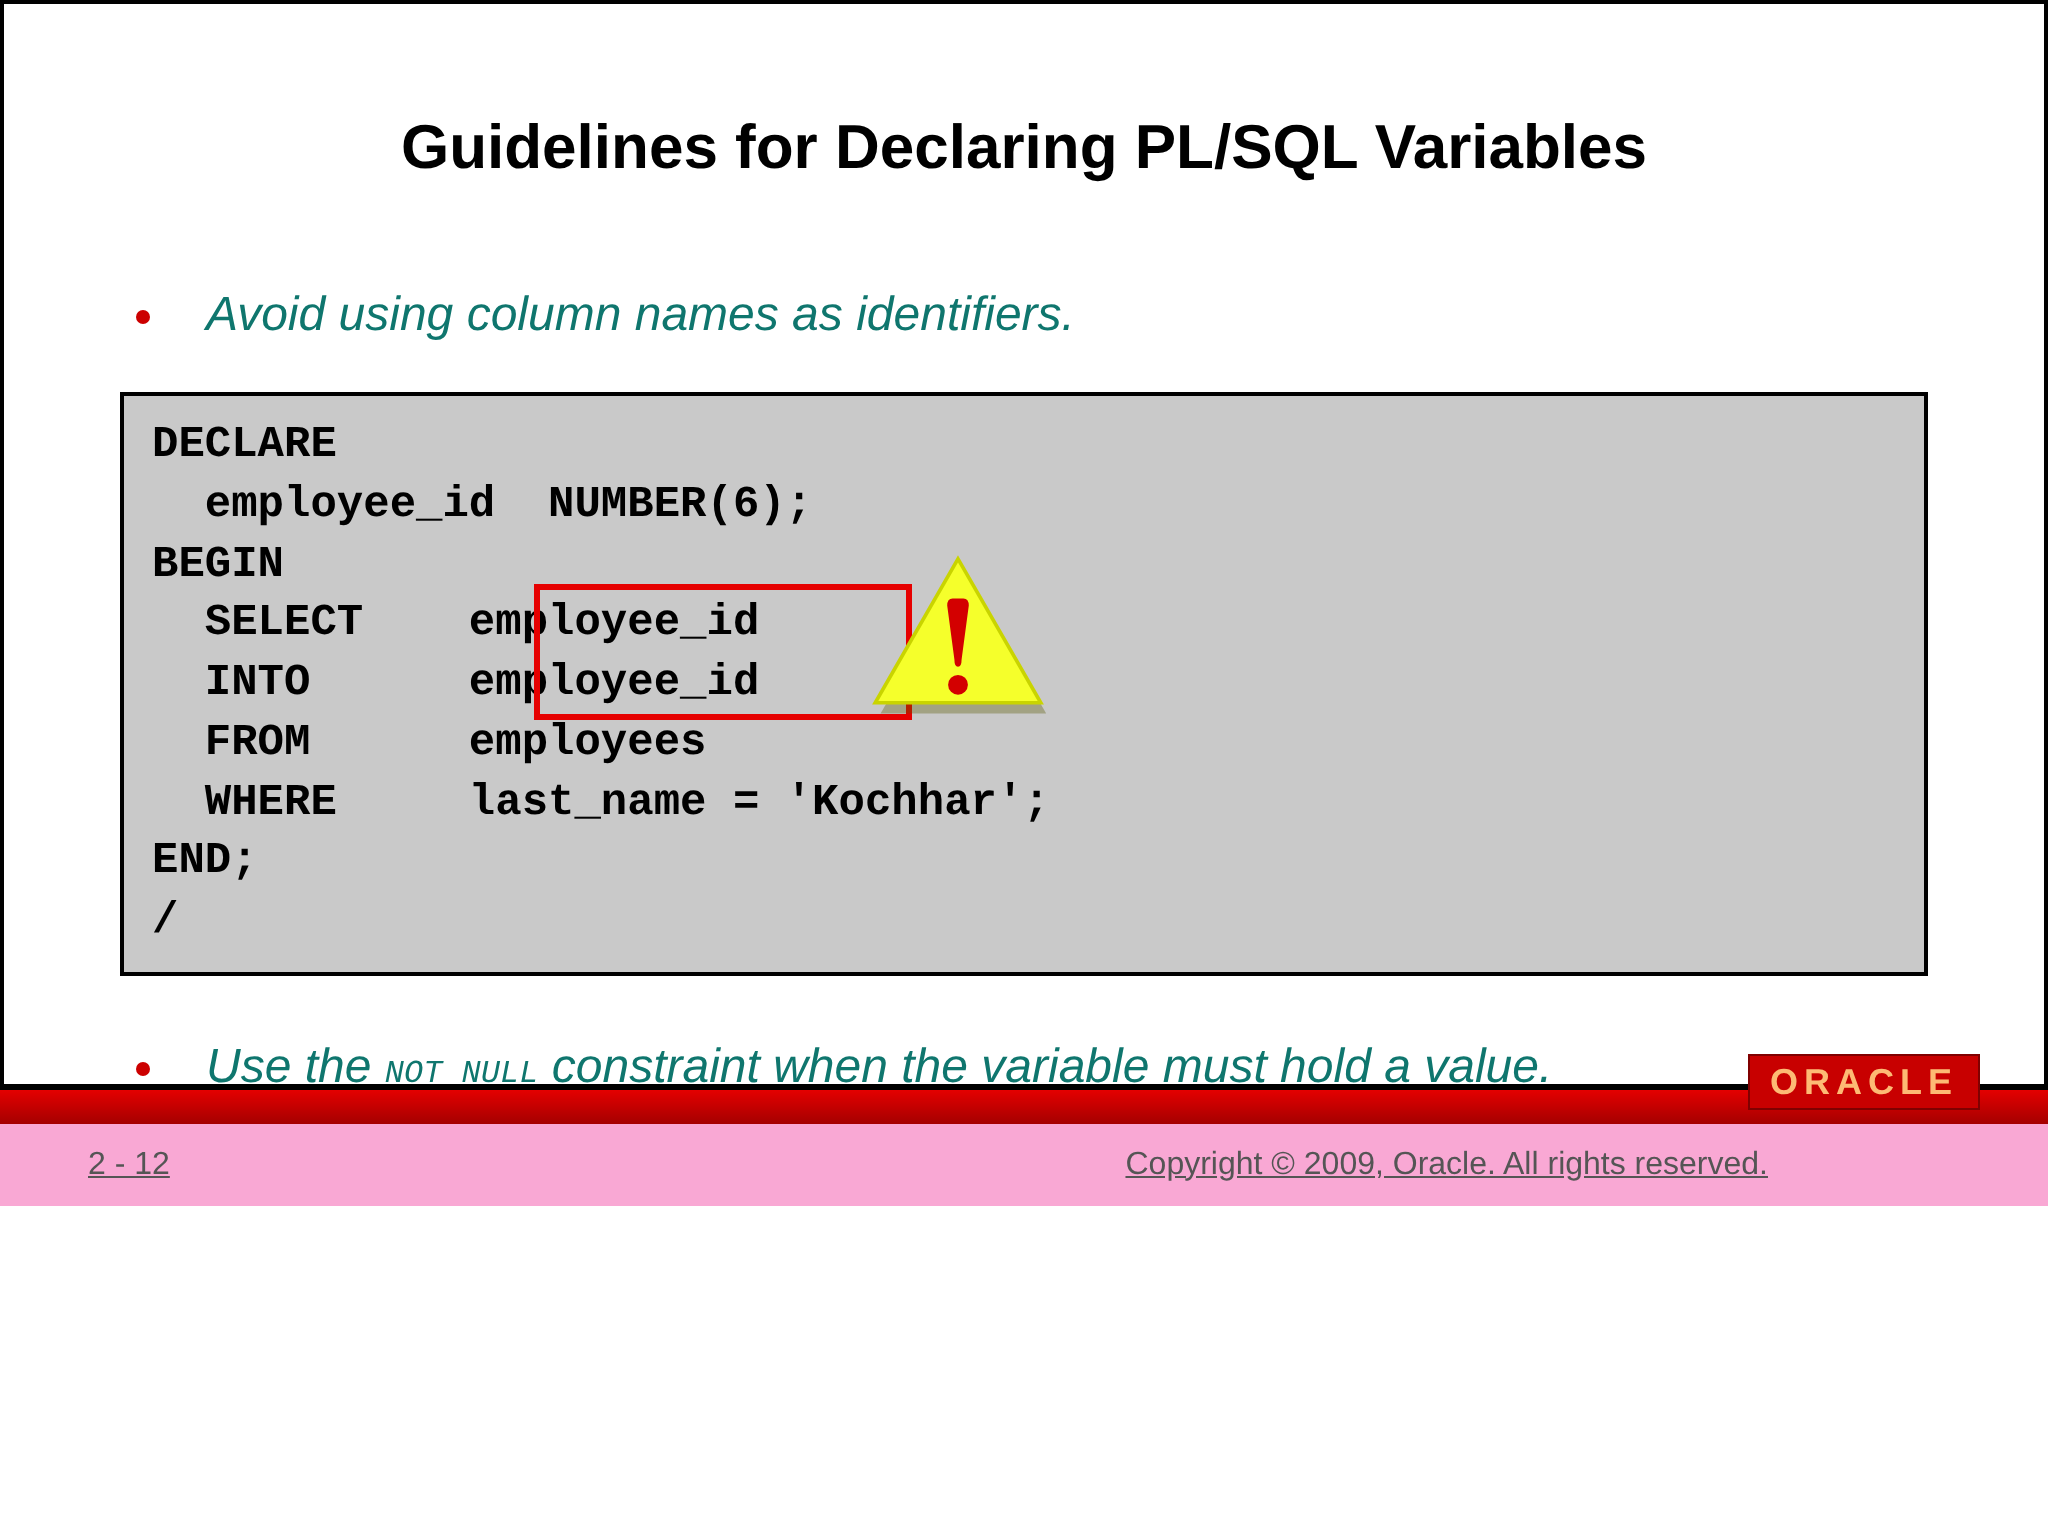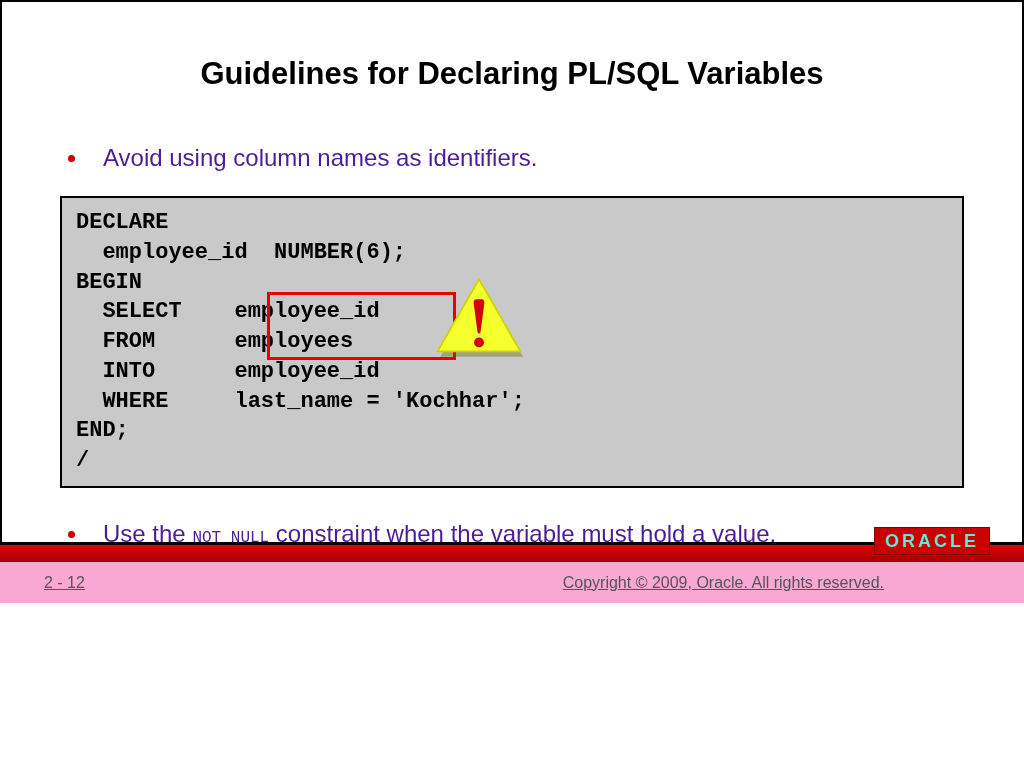--- a/index.html
+++ b/index.html
@@ -25,21 +25,22 @@
     color: #000;
   }
   .content {
     padding: 50px 60px 0 60px;
   }
   .bullet-row {
     display: flex;
     align-items: flex-start;
     font-size: 24px;
     line-height: 1.35;
-    color: #4c1d95;
+    color: #0f766e;
+    font-style: italic;
   }
   .bullet-dot {
     width: 7px;
     height: 7px;
     background: #c00;
     border-radius: 50%;
     margin-top: 13px;
     margin-right: 28px;
     margin-left: 8px;
     flex: 0 0 auto;
@@ -109,21 +110,21 @@
   }
   .footer-copy {
     flex: 1;
     text-align: right;
   }
   .oracle-logo {
     position: absolute;
     right: 34px;
     bottom: 48px;
     background: #c80000;
-    color: #5eead4;
+    color: #fdba74;
     font-family: Arial, sans-serif;
     font-weight: bold;
     font-size: 18px;
     letter-spacing: 3px;
     padding: 3px 10px 2px 10px;
     border: 1px solid #800000;
   }
   .outer-border {
     position: absolute;
     inset: 0;
@@ -144,22 +145,22 @@
     <div class="bullet-row">
       <div class="bullet-dot"></div>
       <div class="bullet-text">Avoid using column names as identifiers.</div>
     </div>
 
     <div class="code-box">
       <div class="code-line">DECLARE</div>
       <div class="code-line">  employee_id  NUMBER(6);</div>
       <div class="code-line">BEGIN</div>
       <div class="code-line">  SELECT    employee_id</div>
+      <div class="code-line">  INTO      employee_id</div>
       <div class="code-line">  FROM      employees</div>
-      <div class="code-line">  INTO      employee_id</div>
       <div class="code-line">  WHERE     last_name = 'Kochhar';</div>
       <div class="code-line">END;</div>
       <div class="code-line">/</div>
 
       <div class="red-highlight"></div>
 
       <svg class="warning-icon" viewBox="0 0 100 100">
         <polygon points="50,6 96,86 4,86" fill="#5a5a00" opacity="0.35" transform="translate(3,6)"></polygon>
         <polygon points="50,6 96,86 4,86" fill="#f5ff2b" stroke="#c9d400" stroke-width="2"></polygon>
         <path d="M47 28 Q44 28 44 32 L48 62 Q48 66 50 66 Q52 66 52 62 L56 32 Q56 28 53 28 Z" fill="#d30000"></path>

